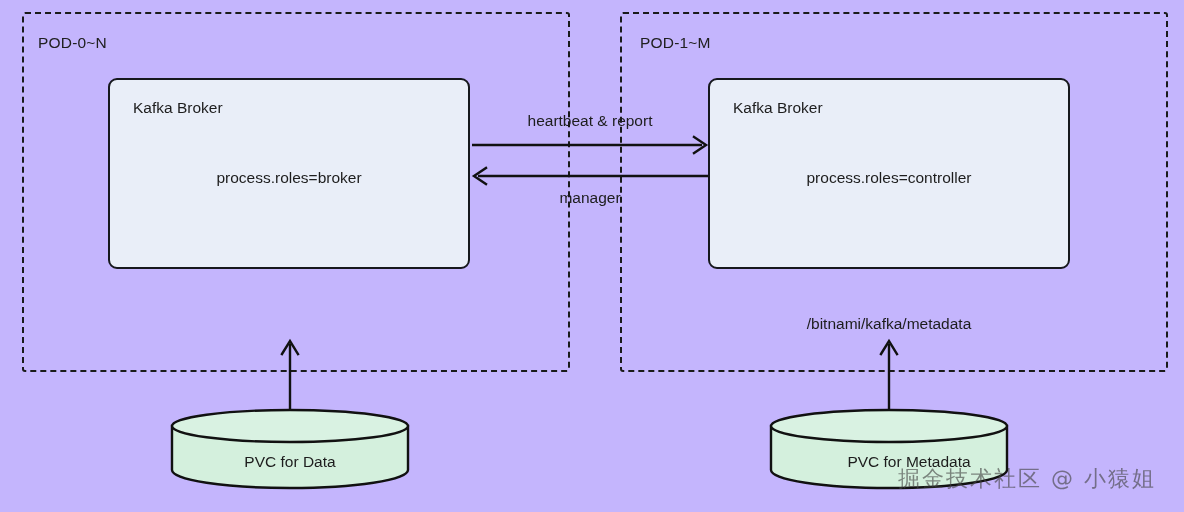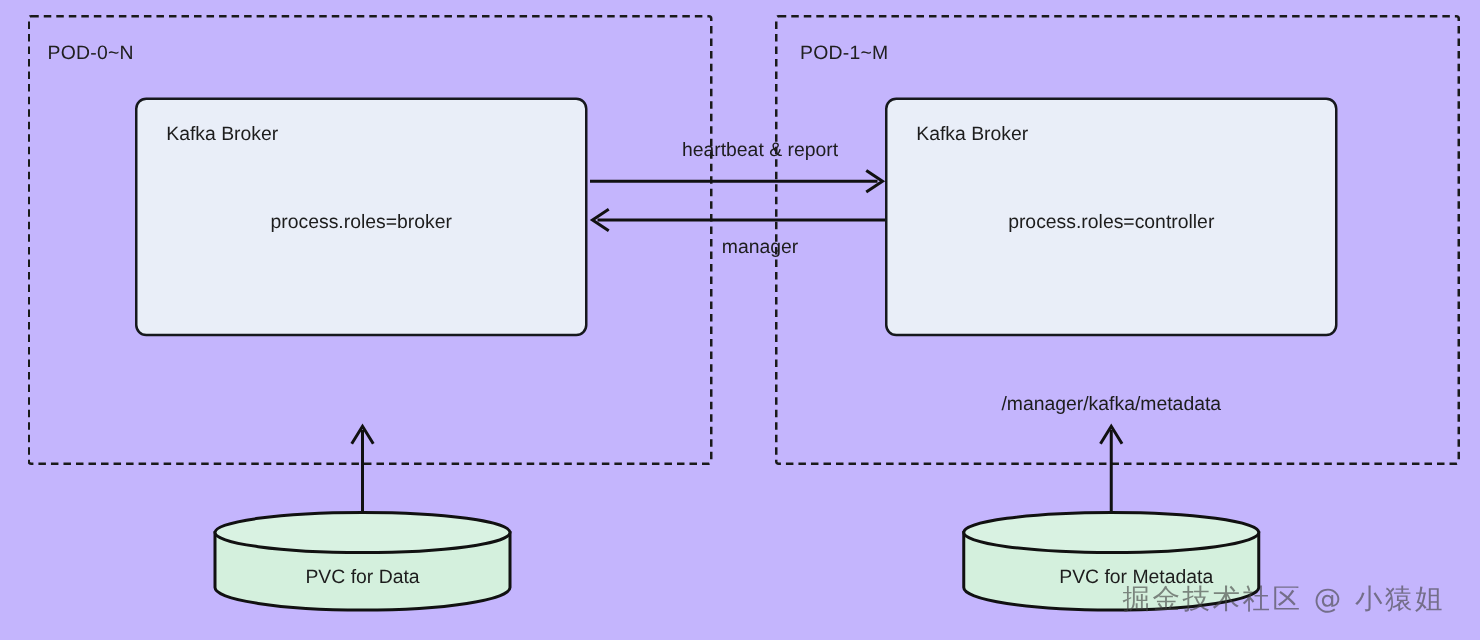--- a/index.html
+++ b/index.html
@@ -73,21 +73,20 @@
     stroke-linecap: square;
     stroke-linejoin: miter;
   }
 
   .edge-label {
     position: absolute;
     font-size: 15.5px;
     color: #1d1d1d;
     white-space: nowrap;
     text-align: center;
-    padding-left: 18px;
   }
 
   
   .cyl-svg {
     position: absolute;
     overflow: visible;
   }
   .cyl-body {
     fill: #d4f0dd;
     stroke: #111111;
@@ -161,21 +160,21 @@
     <line class="arrow-line" x1="18" y1="72" x2="18" y2="6"></line>
     <polyline class="arrow-head" points="10,16 18,3 26,16"></polyline>
   </svg>
 
   <svg class="cyl-svg" style="left:170px; top:408px; width:240px; height:82px;" viewBox="0 0 240 82">
     <path class="cyl-body" d="M2,18 L2,62 A118,18 0 0 0 238,62 L238,18 Z"></path>
     <ellipse class="cyl-top" cx="120" cy="18" rx="118" ry="16"></ellipse>
   </svg>
   <div class="cyl-label" style="left:170px; top:453px; width:240px;">PVC for Data</div>
 
-  <div class="mount-label" style="left:769px; top:315px; width:240px;">/manager/kafka/metadata</div>
+  <div class="mount-label" style="left:769px; top:315px; width:240px;">/bitnami/kafka/metadata</div>
   <svg class="cyl-svg" style="left:871px; top:338px; width:36px; height:74px;" viewBox="0 0 36 74">
     <line class="arrow-line" x1="18" y1="72" x2="18" y2="6"></line>
     <polyline class="arrow-head" points="10,16 18,3 26,16"></polyline>
   </svg>
 
   <svg class="cyl-svg" style="left:769px; top:408px; width:240px; height:82px;" viewBox="0 0 240 82">
     <path class="cyl-body" d="M2,18 L2,62 A118,18 0 0 0 238,62 L238,18 Z"></path>
     <ellipse class="cyl-top" cx="120" cy="18" rx="118" ry="16"></ellipse>
   </svg>
   <div class="cyl-label" style="left:769px; top:453px; width:280px;">PVC for Metadata</div>

